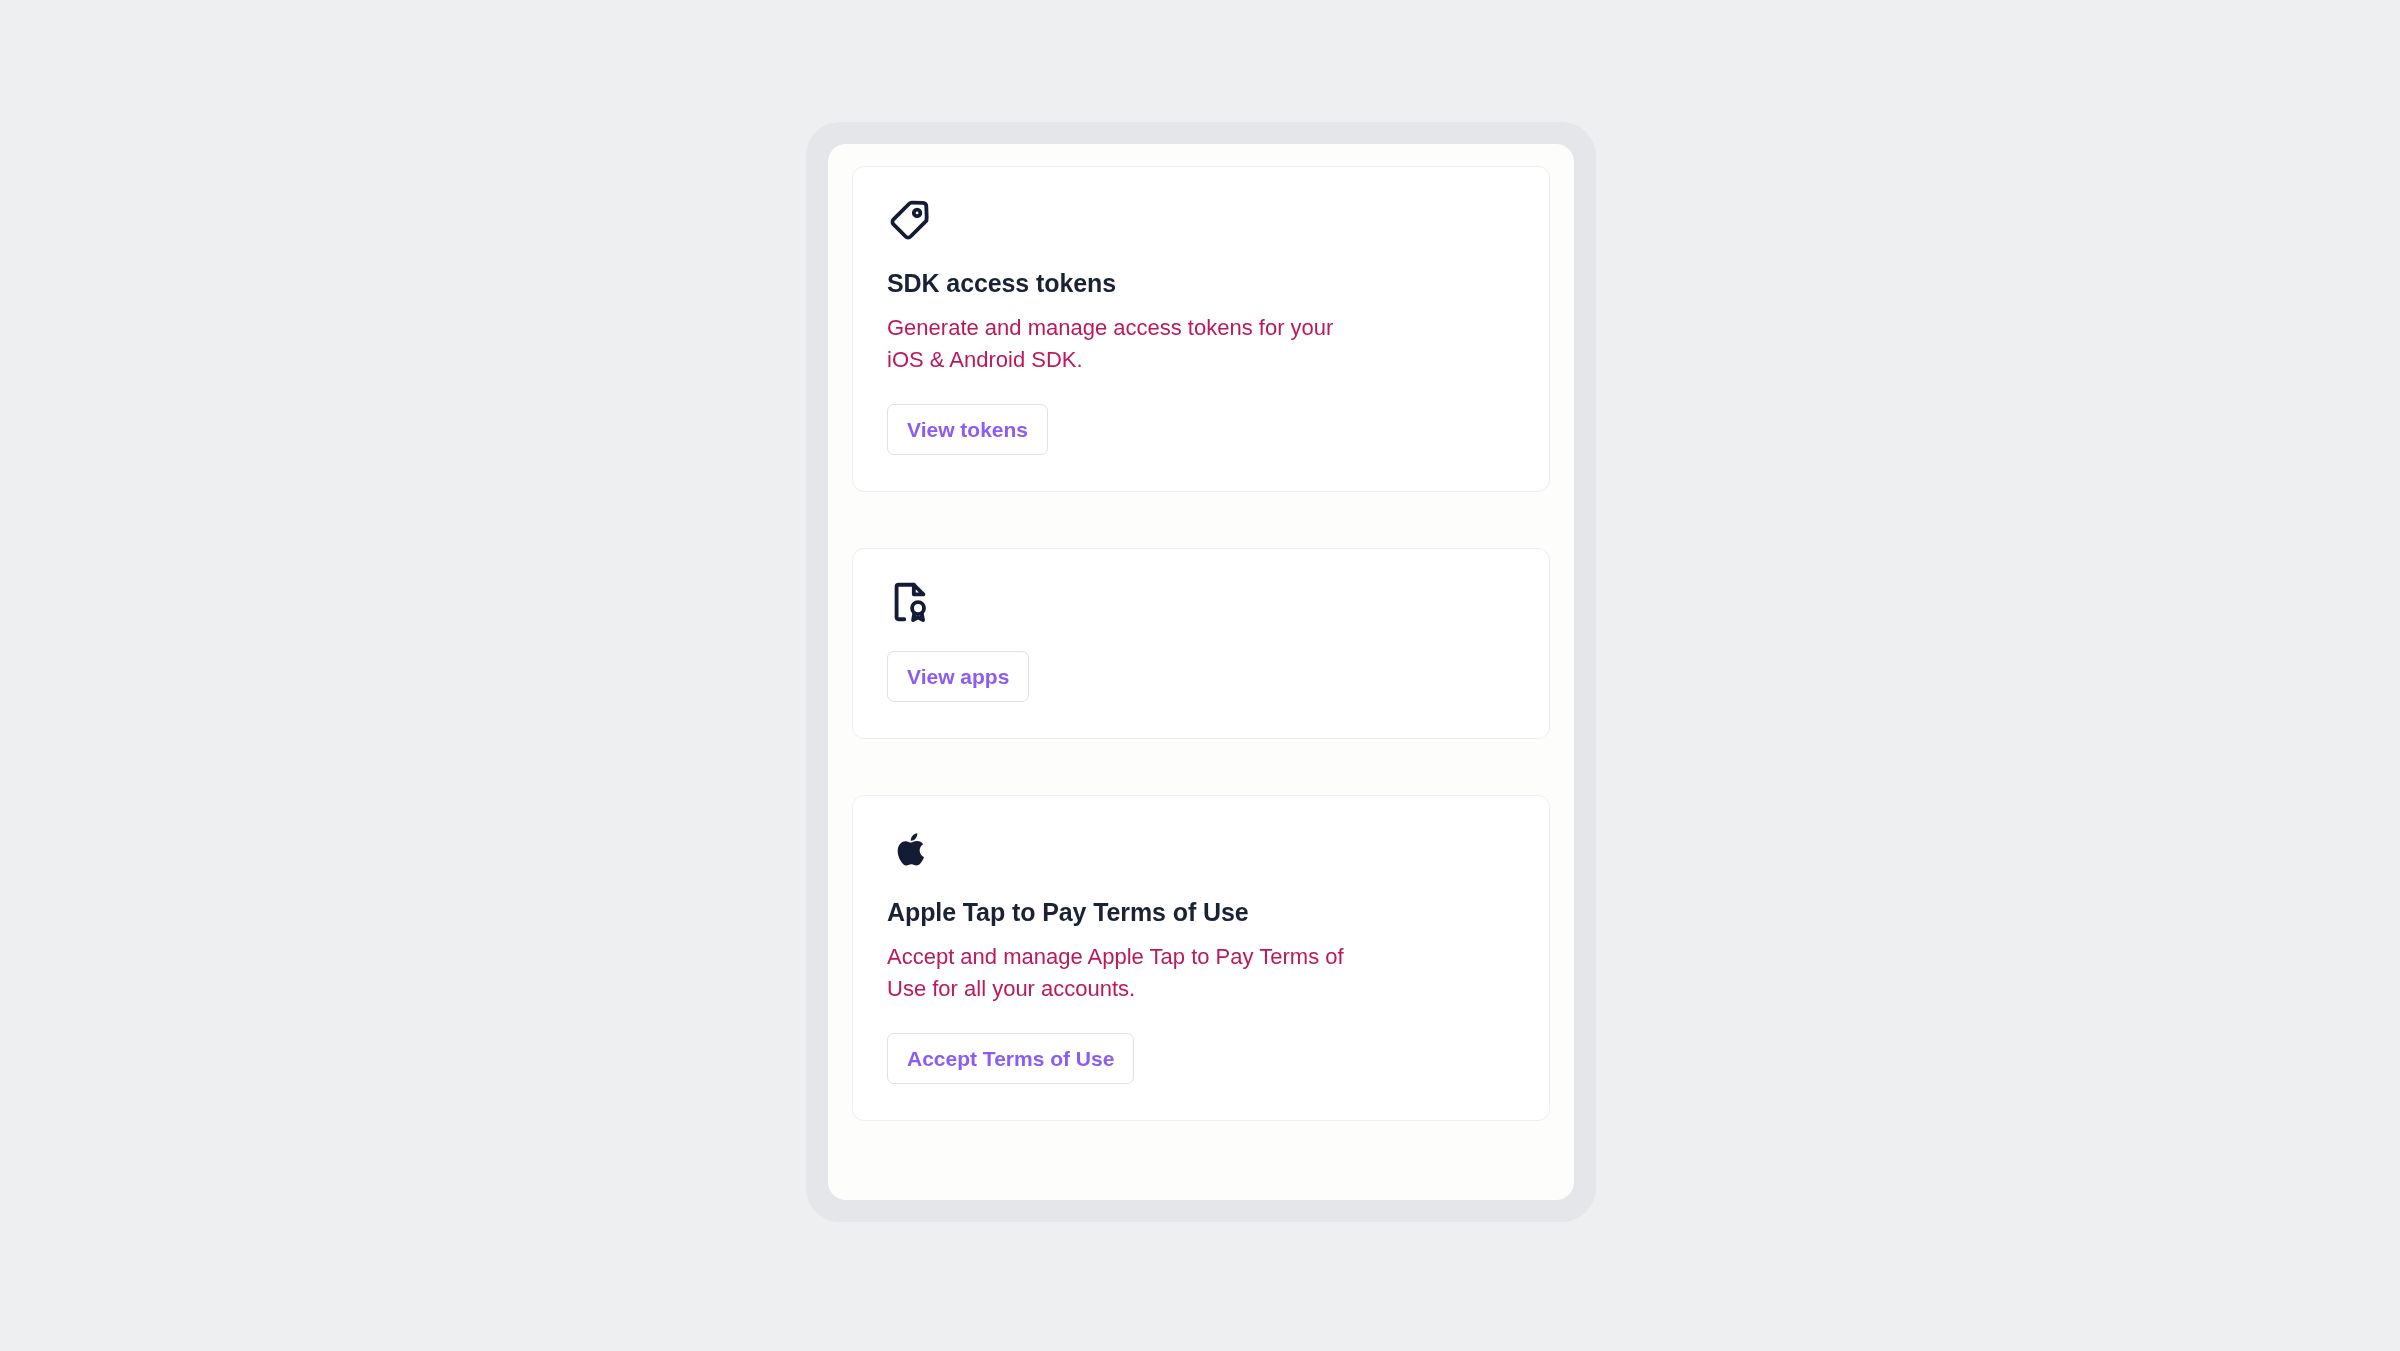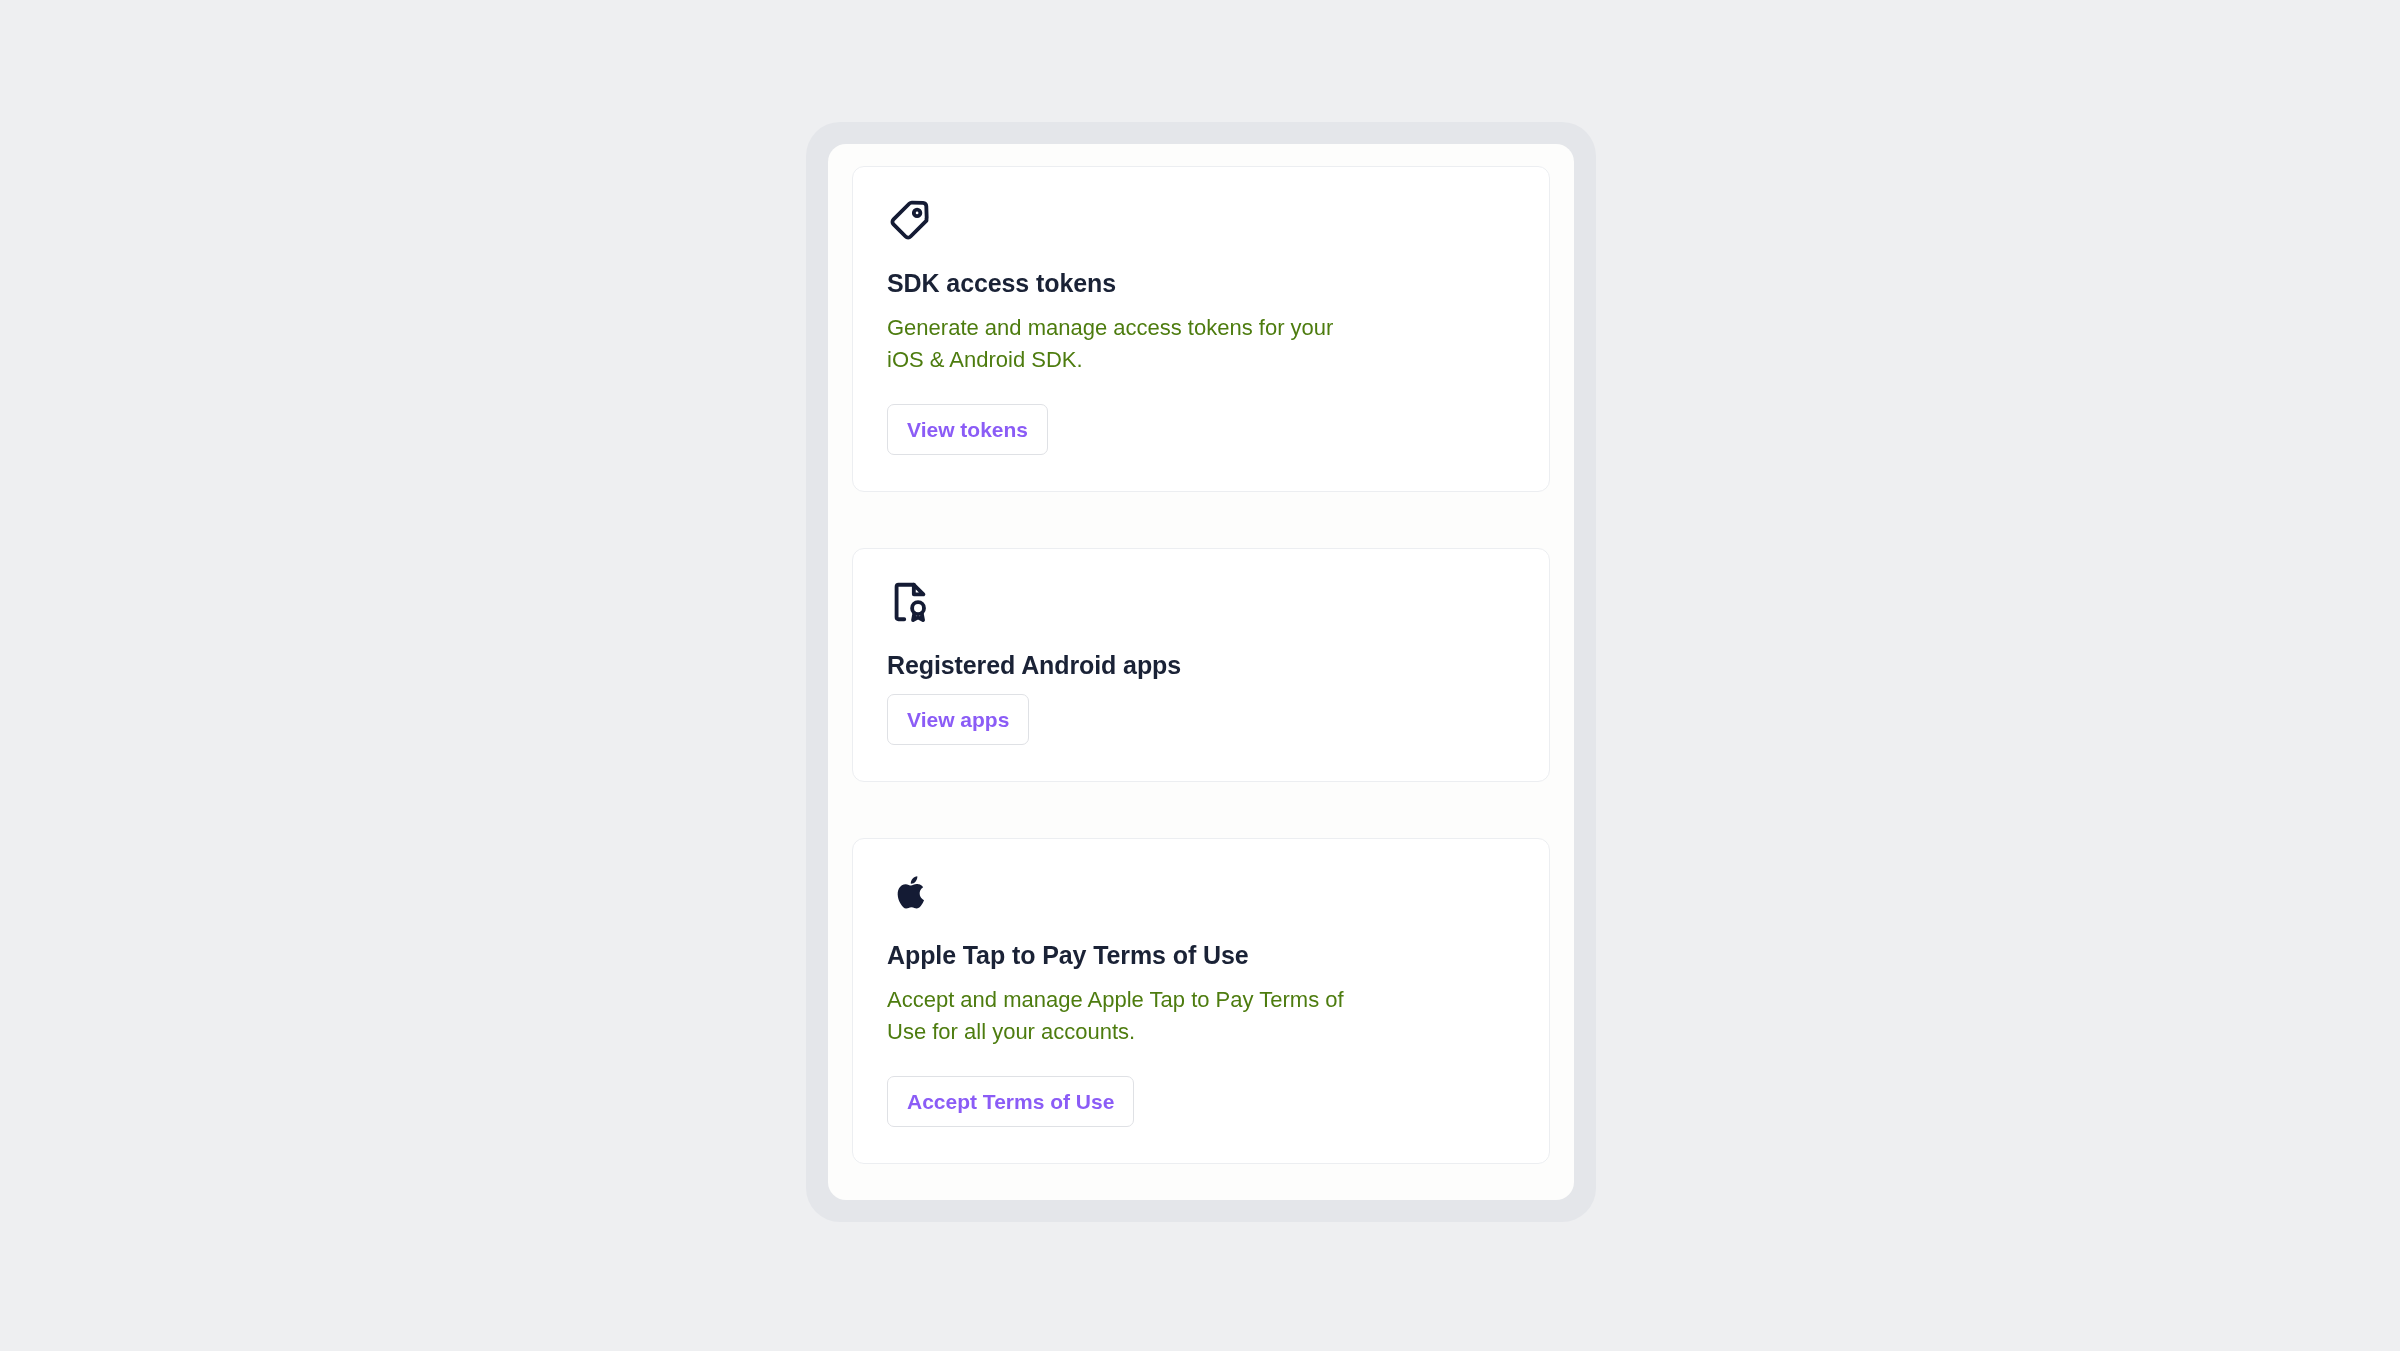--- a/index.html
+++ b/index.html
@@ -71,21 +71,21 @@
     font-size: 25px;
     font-weight: bold;
     color: #1a2236;
     letter-spacing: -0.1px;
     margin-bottom: 14px;
   }
 
   .card-desc {
     font-size: 22px;
     line-height: 1.45;
-    color: #4d7c0f;
+    color: #be185d;
     max-width: 480px;
     margin-bottom: 28px;
   }
 
   .card-button {
     display: inline-block;
     background: #ffffff;
     border: 1px solid #dfe1e5;
     border-radius: 7px;
     padding: 12px 19px;
@@ -120,21 +120,20 @@
 
         <div class="card">
           <span class="card-icon">
             <svg width="46" height="46" viewBox="0 0 24 24" fill="none" stroke="currentColor" stroke-width="2" stroke-linecap="round" stroke-linejoin="round">
               <path d="M14 3H6a1 1 0 0 0-1 1v16a1 1 0 0 0 1 1h3"></path>
               <path d="M14 3l5 5h-5V3z"></path>
               <circle cx="16.2" cy="15.2" r="3.1"></circle>
               <path d="M14.3 17.8 13.6 21.4l2.6-1.4 2.6 1.4-.7-3.6"></path>
             </svg>
           </span>
-          <div class="card-title">Registered Android apps</div>
           <button class="card-button">View apps</button>
         </div>
 
         <div class="card">
           <span class="card-icon">
             <svg width="46" height="46" viewBox="0 0 24 24" fill="currentColor">
               <path d="M17.05 12.73c-.02-2.13 1.74-3.15 1.82-3.2-.99-1.45-2.54-1.65-3.09-1.67-1.32-.13-2.57.77-3.24.77-.67 0-1.69-.75-2.78-.73-1.43.02-2.75.83-3.48 2.11-1.48 2.57-.38 6.38 1.07 8.47.71 1.02 1.55 2.17 2.66 2.13 1.07-.04 1.47-.69 2.77-.69 1.29 0 1.66.69 2.79.67 1.15-.02 1.88-1.04 2.58-2.07.81-1.18 1.15-2.33 1.17-2.39-.03-.01-2.25-.86-2.27-3.4z"></path>
               <path d="M14.93 6.5c.59-.72.99-1.71.88-2.7-.85.03-1.88.57-2.49 1.28-.55.63-1.03 1.64-.9 2.61.95.07 1.92-.48 2.51-1.19z"></path>
             </svg>
           </span>

